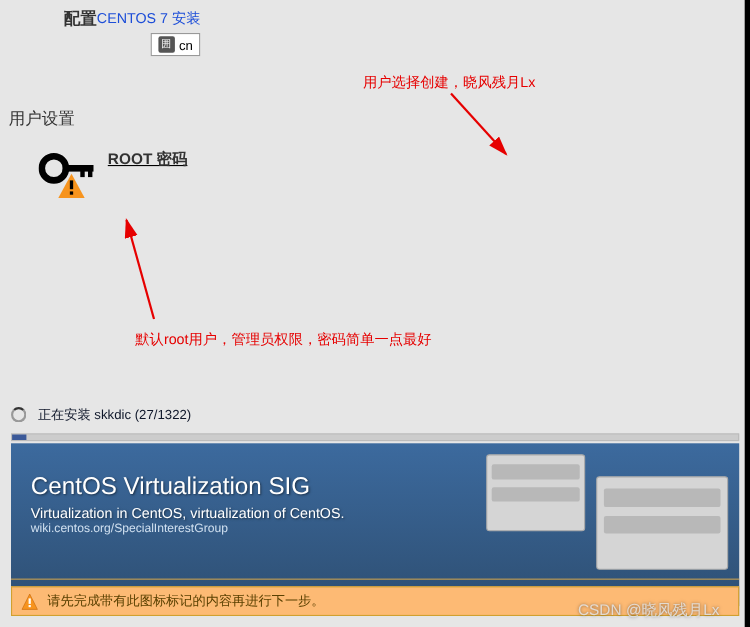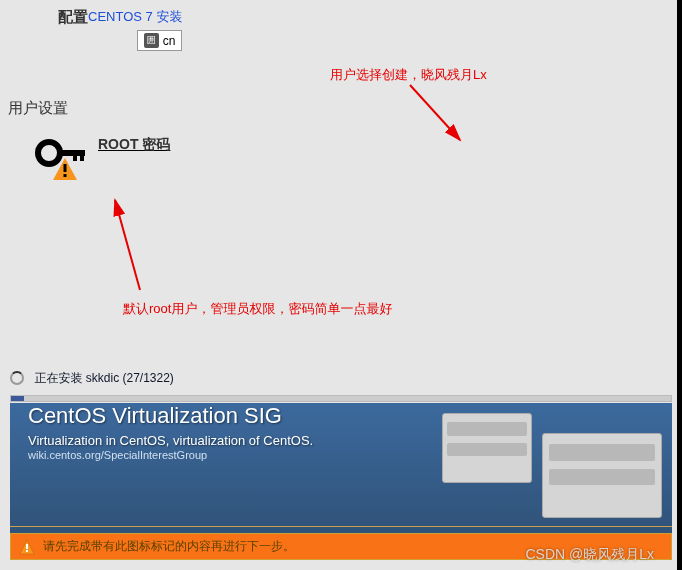--- a/index.html
+++ b/index.html
@@ -17,33 +17,33 @@
 .options { display: flex; gap: 60px; padding: 18px 0 0 35px; }
 .opt { display: flex; gap: 8px; cursor: pointer; text-decoration: underline; }
 .opt-title { font-size: 14px; font-weight: bold; color: #333; }
 .opt-sub { font-size: 13px; color: #c03a00; font-style: italic; }
 .annotation2 { position: absolute; top: 300px; left: 105px; color: #e60000; font-size: 13px; margin-left: 18px; }
 .progress-area { position: absolute; top: 368px; left: 10px; right: 10px; }
 .spinner { display: inline-block; width: 14px; height: 14px; border: 2px solid #999; border-top-color: #333; border-radius: 50%; vertical-align: middle; margin-right: 6px; }
 .progress-text { font-size: 12px; color: #0f172a; }
 .progress-bar { margin-top: 8px; height: 7px; background: #ccc; border: 1px solid #bbb; position: relative; }
 .progress-fill { height: 100%; width: 2%; background: #3b5998; }
-.banner { position: absolute; top: 403px; left: 10px; right: 10px; height: 148px; background: linear-gradient(180deg, #3c6a9e 0%, #2e4f73 100%); color: #fff; padding: 0 18px; overflow: hidden; }
+.banner { position: absolute; top: 403px; left: 10px; right: 10px; height: 148px; background: linear-gradient(180deg, #3c6a9e 0%, #2e4f73 100%); color: #fff; padding: 26px 18px; overflow: hidden; }
 .banner h2 { font-size: 22px; font-weight: normal; text-shadow: 1px 1px 2px rgba(0,0,0,0.5); }
 .banner .sub { font-size: 13px; margin-top: 4px; text-shadow: 1px 1px 2px rgba(0,0,0,0.5); }
 .banner .link { font-size: 11px; margin-top: 1px; color: #d0e0f0; }
 .servers { position: absolute; right: 0; top: 0; bottom: 0; width: 250px; }
 .server-rack { position: absolute; background: #d5d5d5; border: 1px solid #aaa; border-radius: 3px; }
 .server-rack::before, .server-rack::after { content: ''; position: absolute; left: 5%; right: 5%; height: 20%; background: #b8b8b8; border-radius: 2px; }
 .server-rack::before { top: 12%; }
 .server-rack::after { top: 42%; }
 .s1 { width: 90px; height: 70px; top: 10px; right: 140px; }
 .s2 { width: 120px; height: 85px; top: 30px; right: 10px; }
 .divider { position: absolute; top: 526px; left: 10px; right: 10px; height: 1px; background: #c8a050; }
-.warning-bar { position: absolute; top: 533px; left: 10px; right: 10px; height: 27px; background: #f97316; border: 1px solid #d0a030; display: flex; align-items: center; padding: 0 8px; font-size: 12px; color: #5a4000; }
+.warning-bar { position: absolute; top: 533px; left: 10px; right: 10px; height: 27px; background: #fdba74; border: 1px solid #d0a030; display: flex; align-items: center; padding: 0 8px; font-size: 12px; color: #5a4000; }
 .warn-icon { margin-right: 8px; }
 .watermark { position: absolute; bottom: 6px; right: 28px; color: rgba(230,230,230,0.85); font-size: 14px; text-shadow: 0 0 3px rgba(0,0,0,0.5); }
 .right-border { position: absolute; right: 0; top: 0; bottom: 0; width: 5px; background: #000; }
 svg.arrow { position: absolute; pointer-events: none; }
 </style>
 </head>
 <body>
 
 <div class="topbar">
   <div class="title">配置</div>

